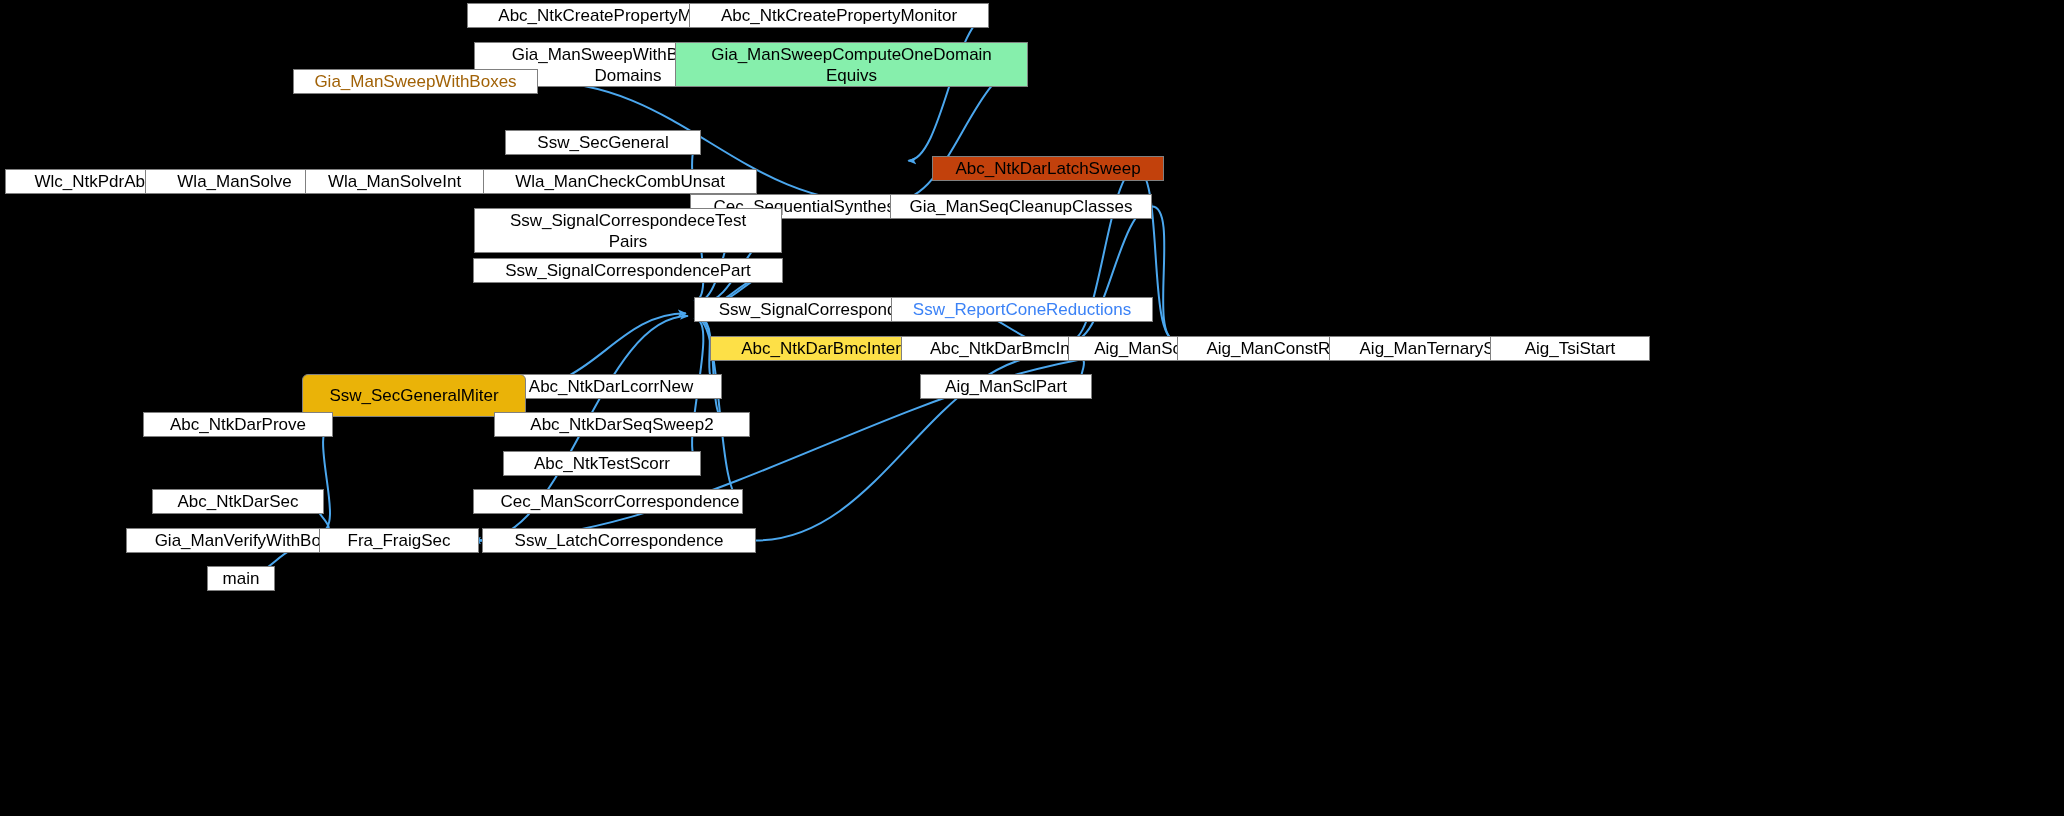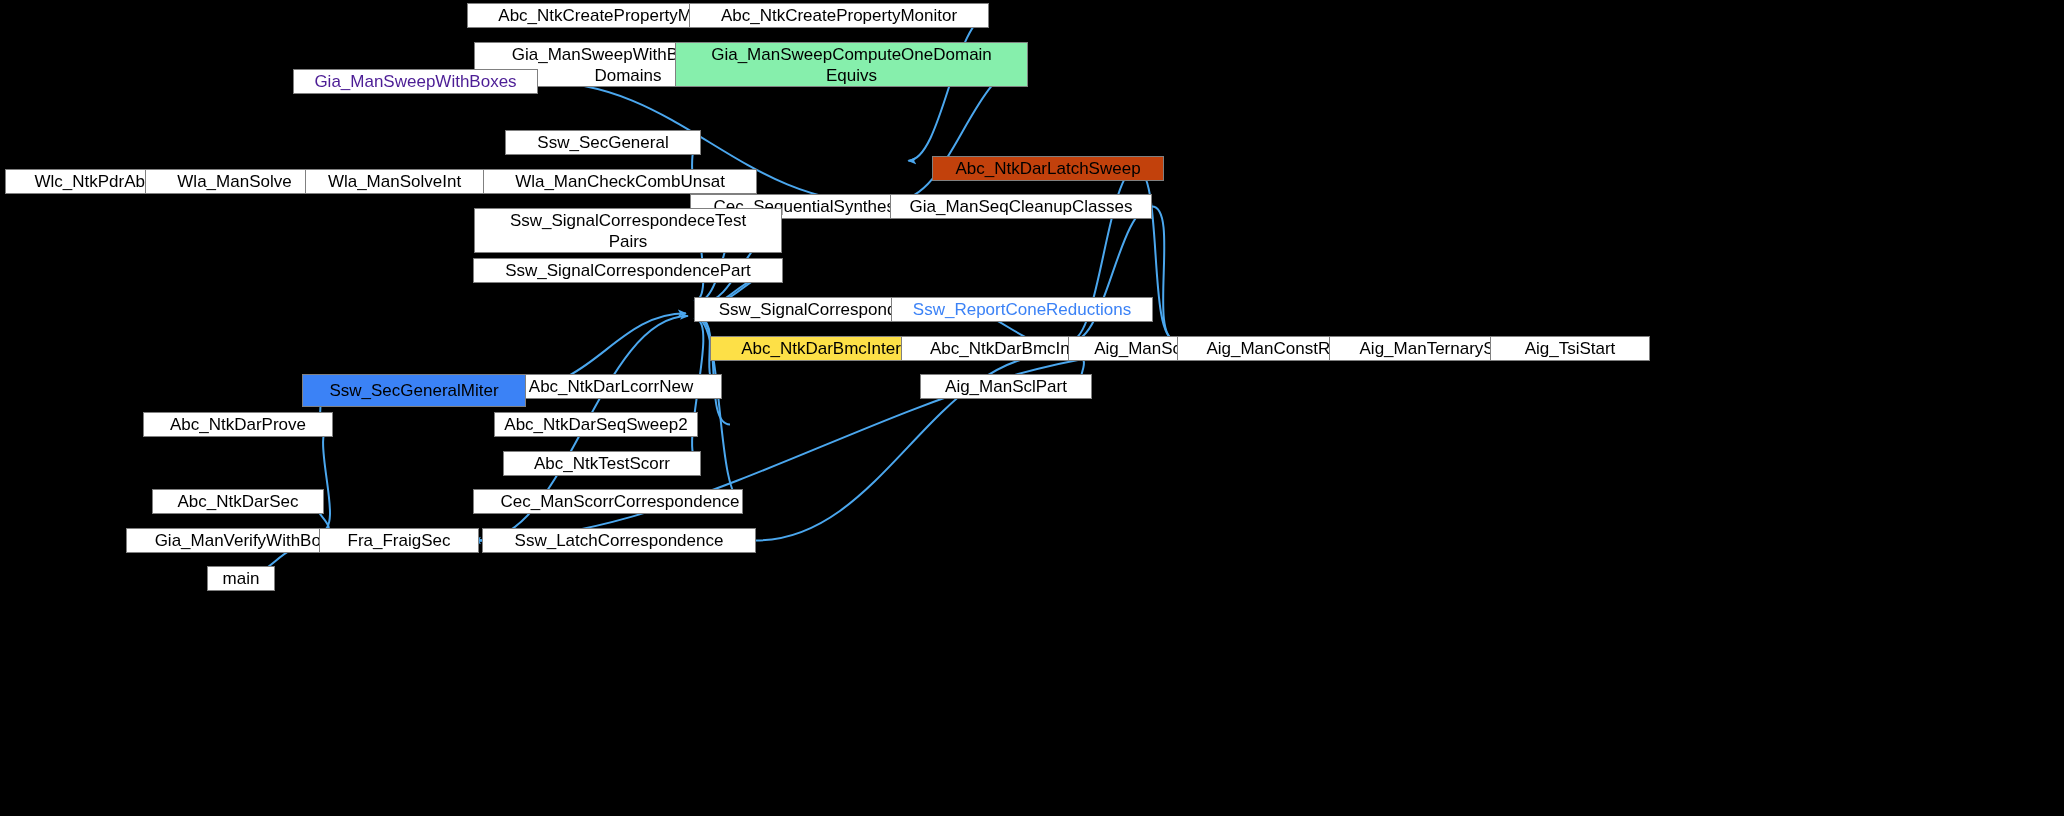--- a/index.html
+++ b/index.html
@@ -96,21 +96,21 @@
         <path d="M 1136,168.5 C 1164,168.5 1147.001196038505,339.72476309587535 1175.001196038505,339.72476309587535" fill="none" stroke="#4ba7ee" stroke-width="2" marker-end="url(#arrow)"></path>
       </g>
   </svg>
   <div id="node-layer">
       <div class="node" style="left: 467px; top: 3px; width: 330px; height: 25px; background: rgb(255, 255, 255); border-color: rgb(128, 128, 128); color: rgb(0, 0, 0);">Abc_NtkCreatePropertyMonitorTest</div>
       <div class="node" style="left: 689px; top: 3px; width: 300px; height: 25px; background: rgb(255, 255, 255); border-color: rgb(128, 128, 128); color: rgb(0, 0, 0);">Abc_NtkCreatePropertyMonitor</div>
       <div class="node two-line" style="left: 474px; top: 42px; width: 308px; height: 45px; background: rgb(255, 255, 255); border-color: rgb(128, 128, 128); color: rgb(0, 0, 0);">Gia_ManSweepWithBoxesAnd
 Domains</div>
       <div class="node two-line" style="left: 675px; top: 42px; width: 353px; height: 45px; background: #86efac; border-color: rgb(128, 128, 128); color: rgb(0, 0, 0);">Gia_ManSweepComputeOneDomain
 Equivs</div>
-      <div class="node" style="left: 293px; top: 69px; width: 245px; height: 25px; background: rgb(255, 255, 255); border-color: rgb(128, 128, 128); color: #4c1d95; text-align: center;">Gia_ManSweepWithBoxes</div>
+      <div class="node" style="left: 293px; top: 69px; width: 245px; height: 25px; background: rgb(255, 255, 255); border-color: rgb(128, 128, 128); color: #a16207; text-align: center;">Gia_ManSweepWithBoxes</div>
       <div class="node" style="left: 505px; top: 130px; width: 196px; height: 25px; background: rgb(255, 255, 255); border-color: rgb(128, 128, 128); color: rgb(0, 0, 0);">Ssw_SecGeneral</div>
       <div class="node" style="left: 932px; top: 156px; width: 232px; height: 25px; background: #c2410c; border-color: rgb(128, 128, 128); color: rgb(0, 0, 0);">Abc_NtkDarLatchSweep</div>
       <div class="node" style="left: 5px; top: 169px; width: 178px; height: 25px; background: rgb(255, 255, 255); border-color: rgb(128, 128, 128); color: rgb(0, 0, 0);">Wlc_NtkPdrAbs</div>
       <div class="node" style="left: 145px; top: 169px; width: 179px; height: 25px; background: rgb(255, 255, 255); border-color: rgb(128, 128, 128); color: rgb(0, 0, 0);">Wla_ManSolve</div>
       <div class="node" style="left: 305px; top: 169px; width: 179px; height: 25px; background: rgb(255, 255, 255); border-color: rgb(128, 128, 128); color: rgb(0, 0, 0);">Wla_ManSolveInt</div>
       <div class="node" style="left: 483px; top: 169px; width: 274px; height: 25px; background: rgb(255, 255, 255); border-color: rgb(128, 128, 128); color: rgb(0, 0, 0);">Wla_ManCheckCombUnsat</div>
       <div class="node" style="left: 690px; top: 194px; width: 272px; height: 25px; background: rgb(255, 255, 255); border-color: rgb(128, 128, 128); color: rgb(0, 0, 0);">Cec_SequentialSynthesisPart</div>
       <div class="node" style="left: 890px; top: 194px; width: 262px; height: 25px; background: rgb(255, 255, 255); border-color: rgb(128, 128, 128); color: rgb(0, 0, 0);">Gia_ManSeqCleanupClasses</div>
       <div class="node two-line" style="left: 474px; top: 208px; width: 308px; height: 45px; background: rgb(255, 255, 255); border-color: rgb(128, 128, 128); color: rgb(0, 0, 0);">Ssw_SignalCorrespondeceTest
 Pairs</div>
@@ -118,22 +118,22 @@
       <div class="node" style="left: 694px; top: 297px; width: 264px; height: 25px; background: rgb(255, 255, 255); border-color: rgb(128, 128, 128); color: rgb(0, 0, 0);">Ssw_SignalCorrespondence</div>
       <div class="node" style="left: 891px; top: 297px; width: 262px; height: 25px; background: rgb(255, 255, 255); border-color: rgb(128, 128, 128); color: #3b82f6;">Ssw_ReportConeReductions</div>
       <div class="node" style="left: 710px; top: 336px; width: 222px; height: 25px; background: #fde047; border-color: rgb(128, 128, 128); color: rgb(0, 0, 0);">Abc_NtkDarBmcInter</div>
       <div class="node" style="left: 901px; top: 336px; width: 245px; height: 25px; background: rgb(255, 255, 255); border-color: rgb(128, 128, 128); color: rgb(0, 0, 0);">Abc_NtkDarBmcInter_int</div>
       <div class="node" style="left: 1068px; top: 336px; width: 143px; height: 25px; background: rgb(255, 255, 255); border-color: rgb(128, 128, 128); color: rgb(0, 0, 0);">Aig_ManScl</div>
       <div class="node" style="left: 1177px; top: 336px; width: 229px; height: 25px; background: rgb(255, 255, 255); border-color: rgb(128, 128, 128); color: rgb(0, 0, 0);">Aig_ManConstReduce</div>
       <div class="node" style="left: 1329px; top: 336px; width: 251px; height: 25px; background: rgb(255, 255, 255); border-color: rgb(128, 128, 128); color: rgb(0, 0, 0);">Aig_ManTernarySimulate</div>
       <div class="node" style="left: 1490px; top: 336px; width: 160px; height: 25px; background: rgb(255, 255, 255); border-color: rgb(128, 128, 128); color: rgb(0, 0, 0);">Aig_TsiStart</div>
       <div class="node" style="left: 500px; top: 374px; width: 222px; height: 25px; background: rgb(255, 255, 255); border-color: rgb(128, 128, 128); color: rgb(0, 0, 0);">Abc_NtkDarLcorrNew</div>
       <div class="node" style="left: 920px; top: 374px; width: 172px; height: 25px; background: rgb(255, 255, 255); border-color: rgb(128, 128, 128); color: rgb(0, 0, 0);">Aig_ManSclPart</div>
-      <div class="node" style="left: 302px; top: 374px; width: 224px; height: 33px; background: #3b82f6; border-color: rgb(128, 128, 128); color: rgb(0, 0, 0);">Ssw_SecGeneralMiter</div>
-      <div class="node" style="left: 494px; top: 412px; width: 204px; height: 25px; background: rgb(255, 255, 255); border-color: rgb(128, 128, 128); color: rgb(0, 0, 0);">Abc_NtkDarSeqSweep2</div>
+      <div class="node" style="left: 302px; top: 374px; width: 224px; height: 43px; background: #eab308; border-color: rgb(128, 128, 128); color: rgb(0, 0, 0); border-radius: 6px;">Ssw_SecGeneralMiter</div>
+      <div class="node" style="left: 494px; top: 412px; width: 256px; height: 25px; background: rgb(255, 255, 255); border-color: rgb(128, 128, 128); color: rgb(0, 0, 0);">Abc_NtkDarSeqSweep2</div>
       <div class="node" style="left: 143px; top: 412px; width: 190px; height: 25px; background: rgb(255, 255, 255); border-color: rgb(128, 128, 128); color: rgb(0, 0, 0);">Abc_NtkDarProve</div>
       <div class="node" style="left: 503px; top: 451px; width: 198px; height: 25px; background: rgb(255, 255, 255); border-color: rgb(128, 128, 128); color: rgb(0, 0, 0);">Abc_NtkTestScorr</div>
       <div class="node" style="left: 473px; top: 489px; width: 270px; height: 25px; background: rgb(255, 255, 255); border-color: rgb(128, 128, 128); color: rgb(0, 0, 0); padding-left: 28px;">Cec_ManScorrCorrespondence</div>
       <div class="node" style="left: 152px; top: 489px; width: 172px; height: 25px; background: rgb(255, 255, 255); border-color: rgb(128, 128, 128); color: rgb(0, 0, 0);">Abc_NtkDarSec</div>
       <div class="node" style="left: 126px; top: 528px; width: 250px; height: 25px; background: rgb(255, 255, 255); border-color: rgb(128, 128, 128); color: rgb(0, 0, 0);">Gia_ManVerifyWithBoxes</div>
       <div class="node" style="left: 319px; top: 528px; width: 160px; height: 25px; background: rgb(255, 255, 255); border-color: rgb(128, 128, 128); color: rgb(0, 0, 0);">Fra_FraigSec</div>
       <div class="node" style="left: 482px; top: 528px; width: 274px; height: 25px; background: rgb(255, 255, 255); border-color: rgb(128, 128, 128); color: rgb(0, 0, 0);">Ssw_LatchCorrespondence</div>
       <div class="node" style="left: 171px; top: 566px; width: 68px; height: 25px; background: rgb(255, 255, 255); border-color: rgb(128, 128, 128); color: rgb(0, 0, 0); margin-left: 36px;">main</div>
     </div>
 </div>

